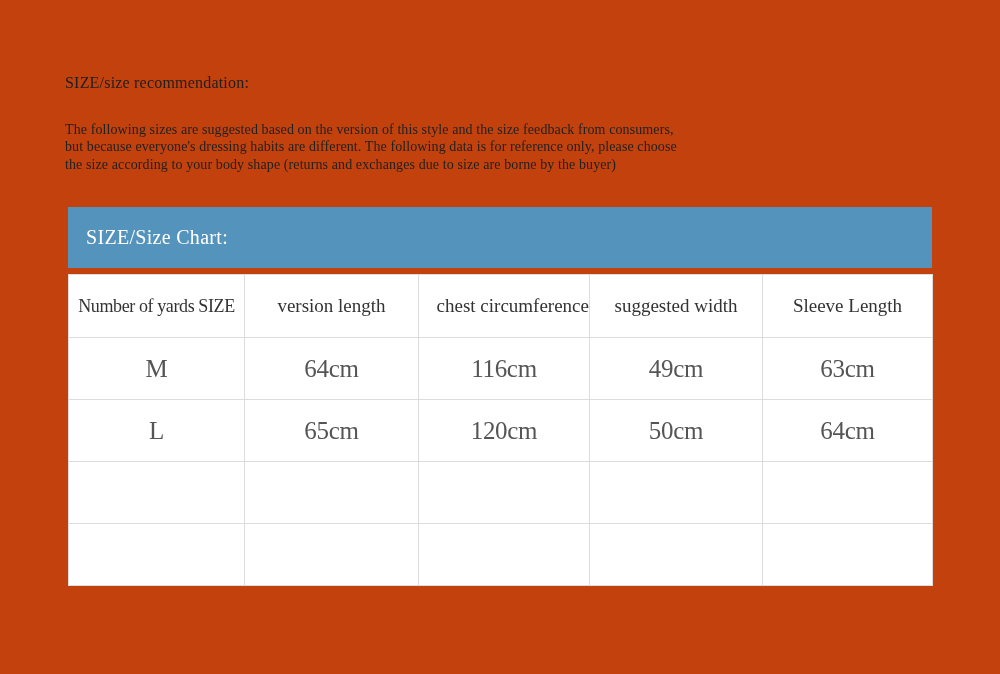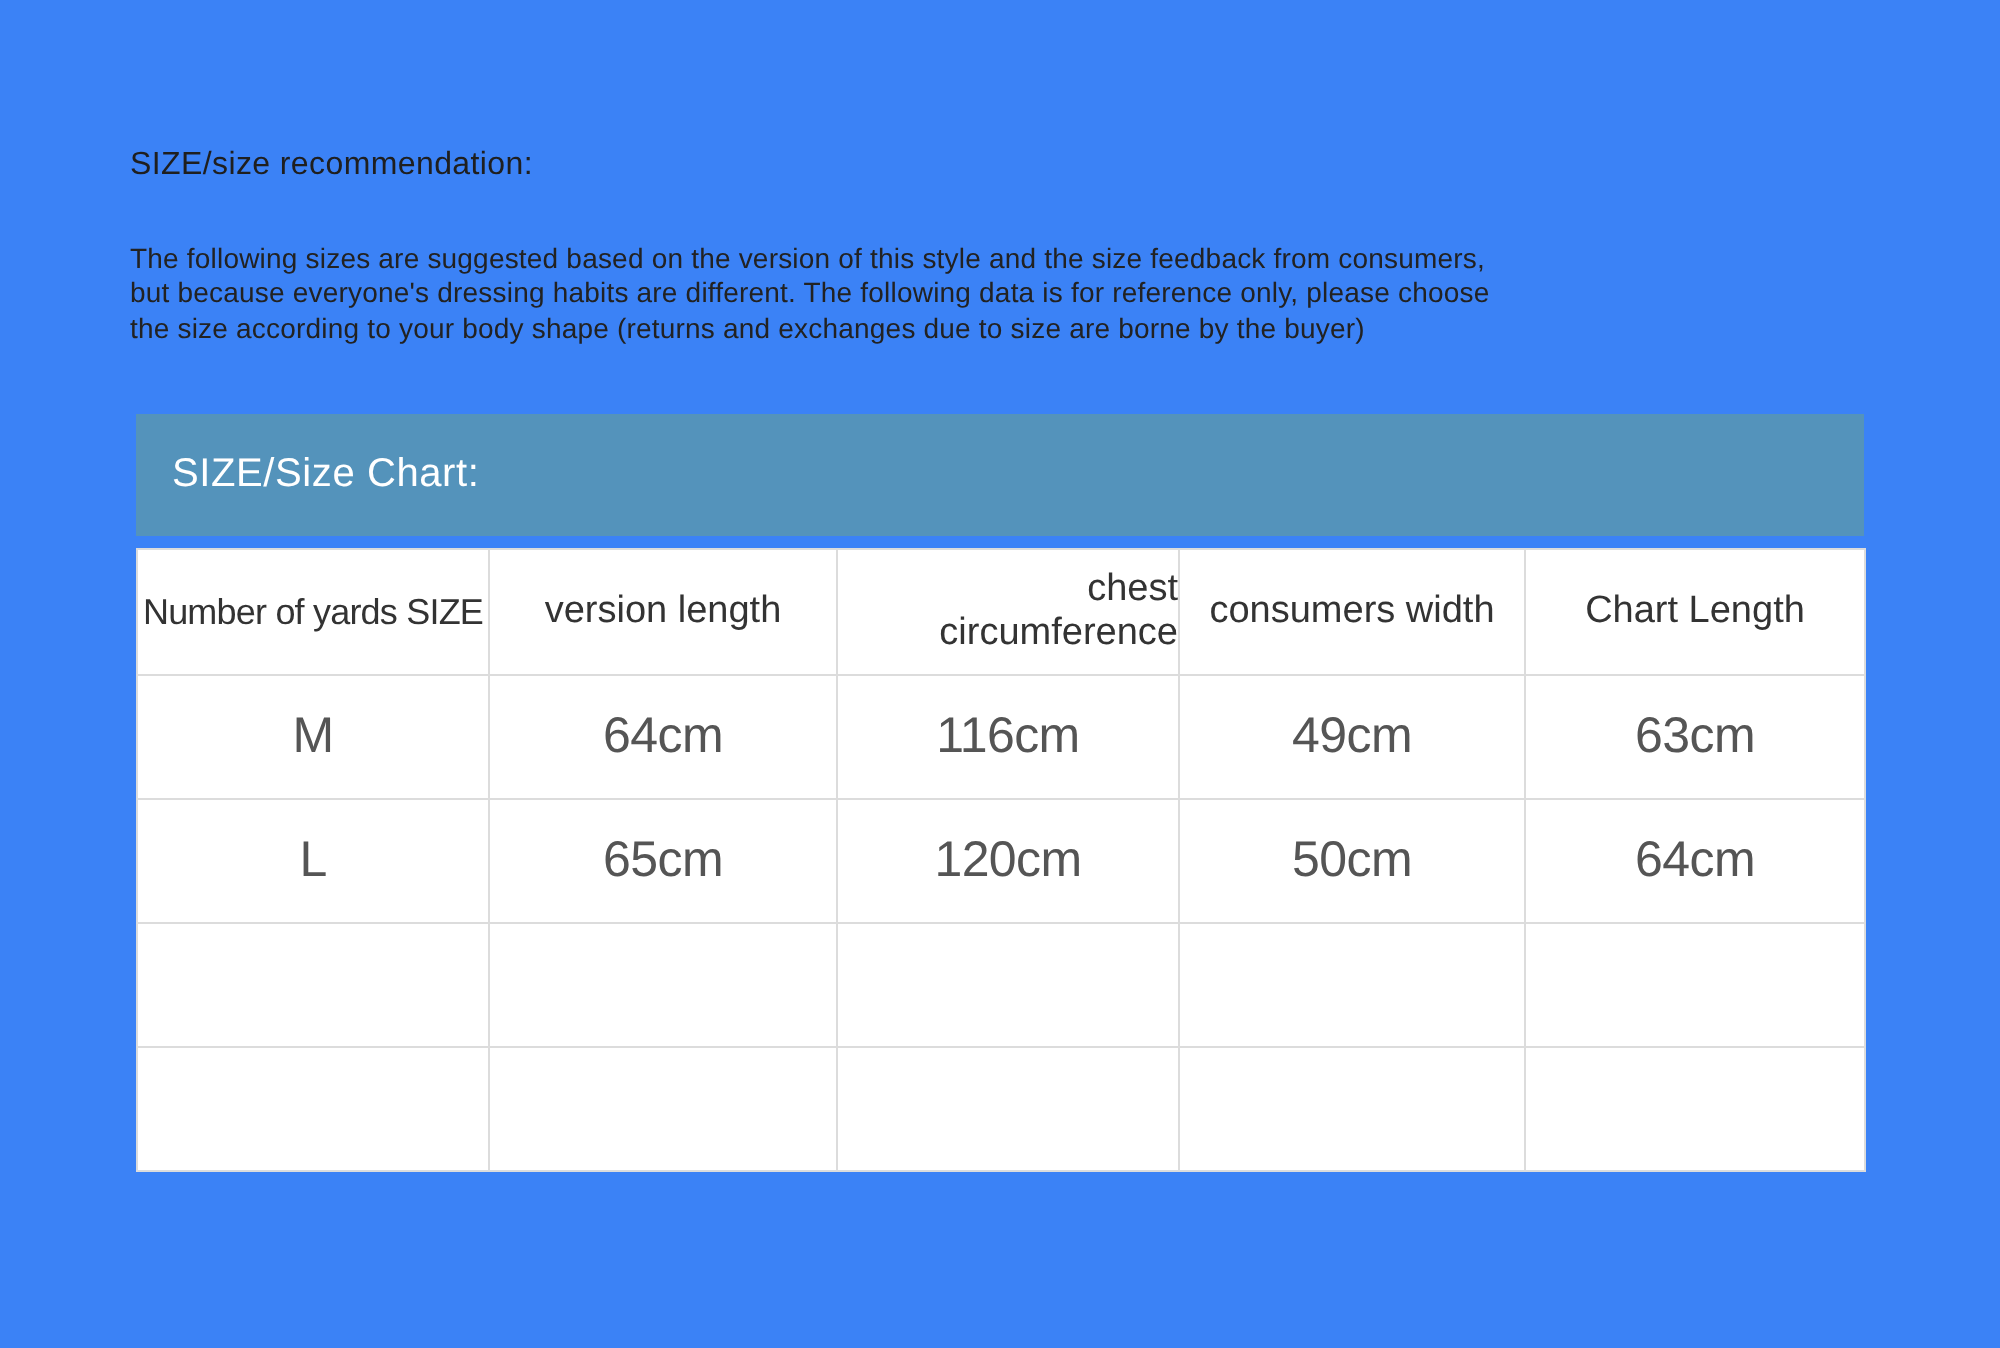--- a/index.html
+++ b/index.html
@@ -7,21 +7,22 @@
   body {
     font-family: "Liberation Sans", sans-serif;
     width: 1000px;
     height: 674px;
     overflow: hidden;
   }
   .page {
     position: relative;
     width: 1000px;
     height: 674px;
-    background: #3b82f6;
+    background: #c2410c;
+    font-family: Liberation Serif, serif;
   }
   .section-heading {
     position: absolute;
     left: 65px;
     top: 74px;
     font-size: 16px;
     font-weight: 400;
     color: #1f1f1f;
     letter-spacing: 0.2px;
   }
@@ -119,22 +120,22 @@
       <col style="width:174px">
       <col style="width:171px">
       <col style="width:173px">
       <col style="width:170px">
     </colgroup>
     <thead>
       <tr>
         <th class="th-size">Number of yards SIZE</th>
         <th>version length</th>
         <th class="th-wrap">chest circumference</th>
-        <th>consumers width</th>
-        <th>Chart Length</th>
+        <th>suggested width</th>
+        <th>Sleeve Length</th>
       </tr>
     </thead>
     <tbody>
       <tr>
         <td>M</td>
         <td>64cm</td>
         <td>116cm</td>
         <td>49cm</td>
         <td>63cm</td>
       </tr>

